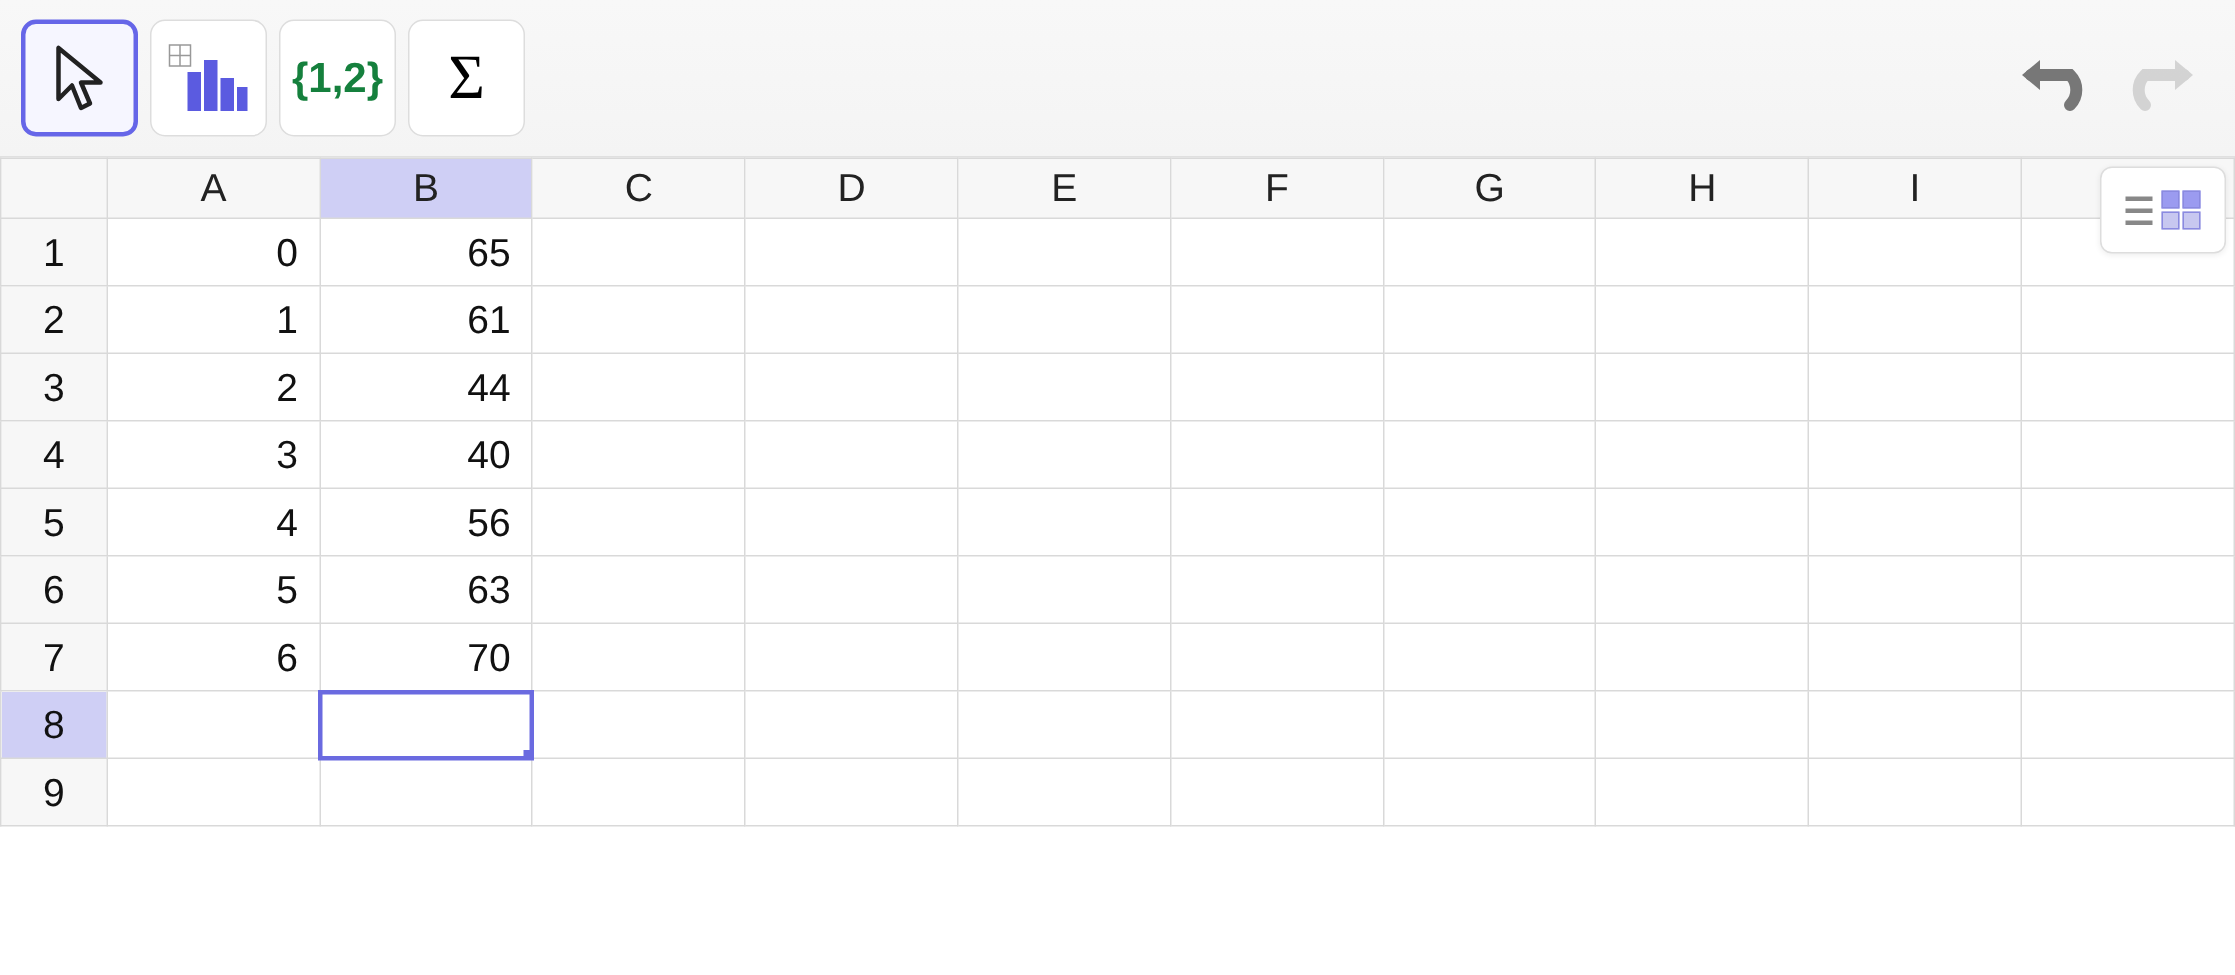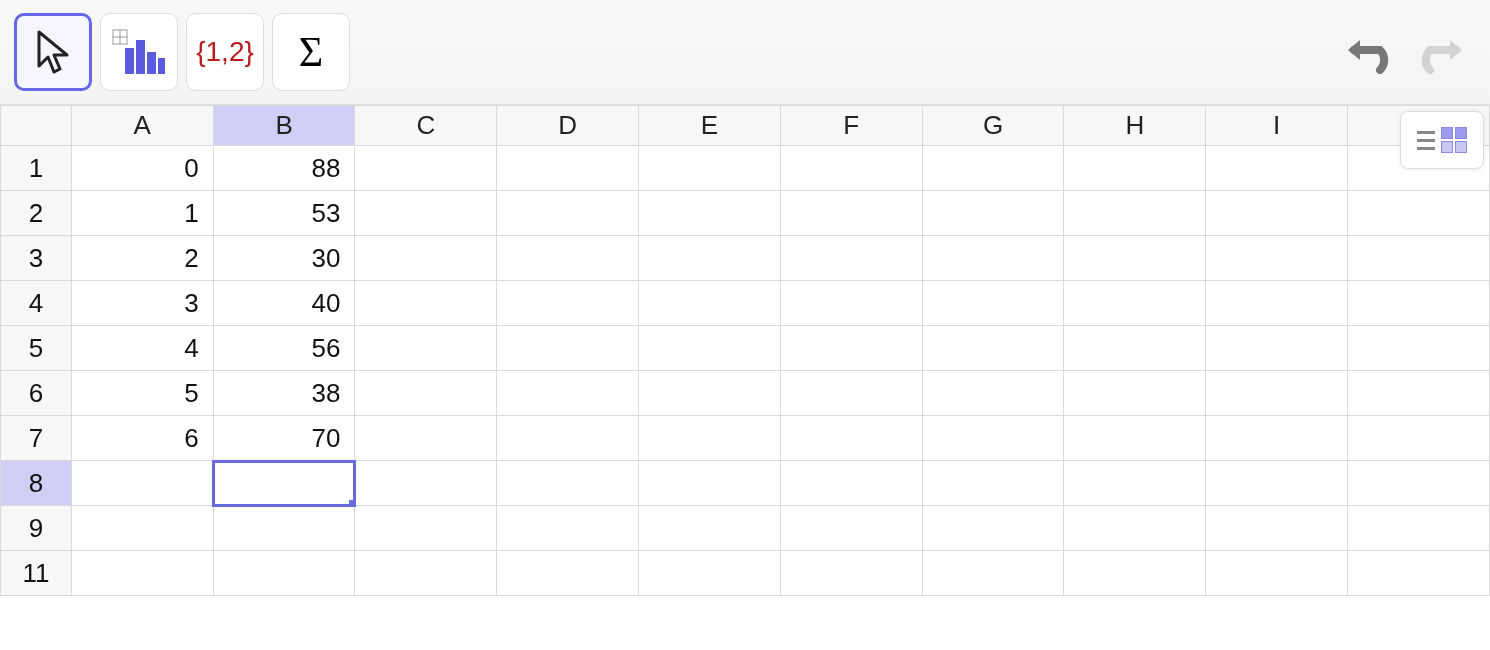--- a/index.html
+++ b/index.html
@@ -123,21 +123,21 @@
       <svg width="56" height="48" viewBox="0 0 56 48">
         <rect x="2" y="2" width="14" height="14" fill="none" stroke="#999" stroke-width="1"></rect>
         <line x1="2" y1="9" x2="16" y2="9" stroke="#999"></line>
           <line x1="9" y1="2" x2="9" y2="16" stroke="#999"></line>
         <rect x="14" y="20" width="9" height="26" fill="#5b5be0"></rect>
         <rect x="25" y="12" width="9" height="34" fill="#5b5be0"></rect>
         <rect x="36" y="24" width="9" height="22" fill="#5b5be0"></rect>
         <rect x="47" y="30" width="7" height="16" fill="#5b5be0"></rect>
       </svg>
     </div>
-    <div class="tb-btn" style="color:#b91c1c;font-size:28px;font-weight:400;">
+    <div class="tb-btn" style="color:#15803d;font-size:28px;font-weight:700;">
       <span>{1,2}</span>
     </div>
     <div class="tb-btn" style="font-size:42px;font-family:'Times New Roman',serif;">
       <span>Σ</span>
     </div>
   </div>
   <div class="tb-right">
     <div class="ur-btn" title="Undo">
       <svg width="56" height="44" viewBox="0 0 56 44">
         <path d="M18 10 L6 20 L18 30" fill="#777"></path>
@@ -180,47 +180,47 @@
           <th>G</th>
           <th>H</th>
           <th>I</th>
           <th>J</th>
         </tr>
       </thead>
     <tbody id="grid-body">
         <tr>
           <th class="rowhdr">1</th>
           <td>0</td>
-          <td>88</td>
+          <td>65</td>
           <td></td>
           <td></td>
           <td></td>
           <td></td>
           <td></td>
           <td></td>
           <td></td>
           <td></td>
         </tr>
         <tr>
           <th class="rowhdr">2</th>
           <td>1</td>
-          <td>53</td>
+          <td>61</td>
           <td></td>
           <td></td>
           <td></td>
           <td></td>
           <td></td>
           <td></td>
           <td></td>
           <td></td>
         </tr>
         <tr>
           <th class="rowhdr">3</th>
           <td>2</td>
-          <td>30</td>
+          <td>44</td>
           <td></td>
           <td></td>
           <td></td>
           <td></td>
           <td></td>
           <td></td>
           <td></td>
           <td></td>
         </tr>
         <tr>
@@ -245,21 +245,21 @@
           <td></td>
           <td></td>
           <td></td>
           <td></td>
           <td></td>
           <td></td>
         </tr>
         <tr>
           <th class="rowhdr">6</th>
           <td>5</td>
-          <td>38</td>
+          <td>63</td>
           <td></td>
           <td></td>
           <td></td>
           <td></td>
           <td></td>
           <td></td>
           <td></td>
           <td></td>
         </tr>
         <tr>
@@ -283,33 +283,20 @@
           <td></td>
           <td></td>
           <td></td>
           <td></td>
           <td></td>
           <td></td>
           <td></td>
         </tr>
         <tr>
           <th class="rowhdr">9</th>
-          <td></td>
-          <td></td>
-          <td></td>
-          <td></td>
-          <td></td>
-          <td></td>
-          <td></td>
-          <td></td>
-          <td></td>
-          <td></td>
-        </tr>
-        <tr>
-          <th class="rowhdr">11</th>
           <td></td>
           <td></td>
           <td></td>
           <td></td>
           <td></td>
           <td></td>
           <td></td>
           <td></td>
           <td></td>
           <td></td>

